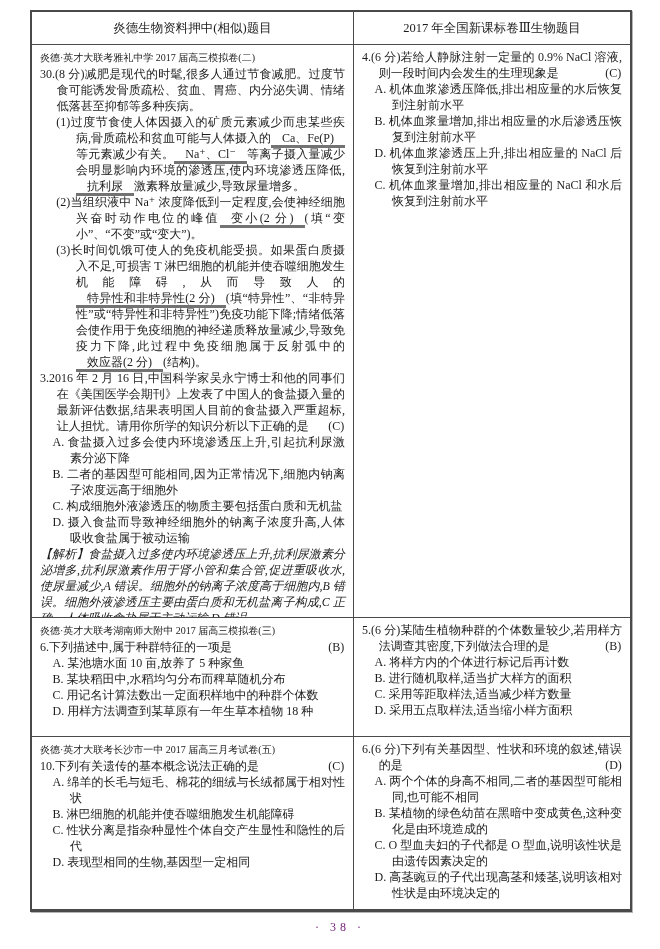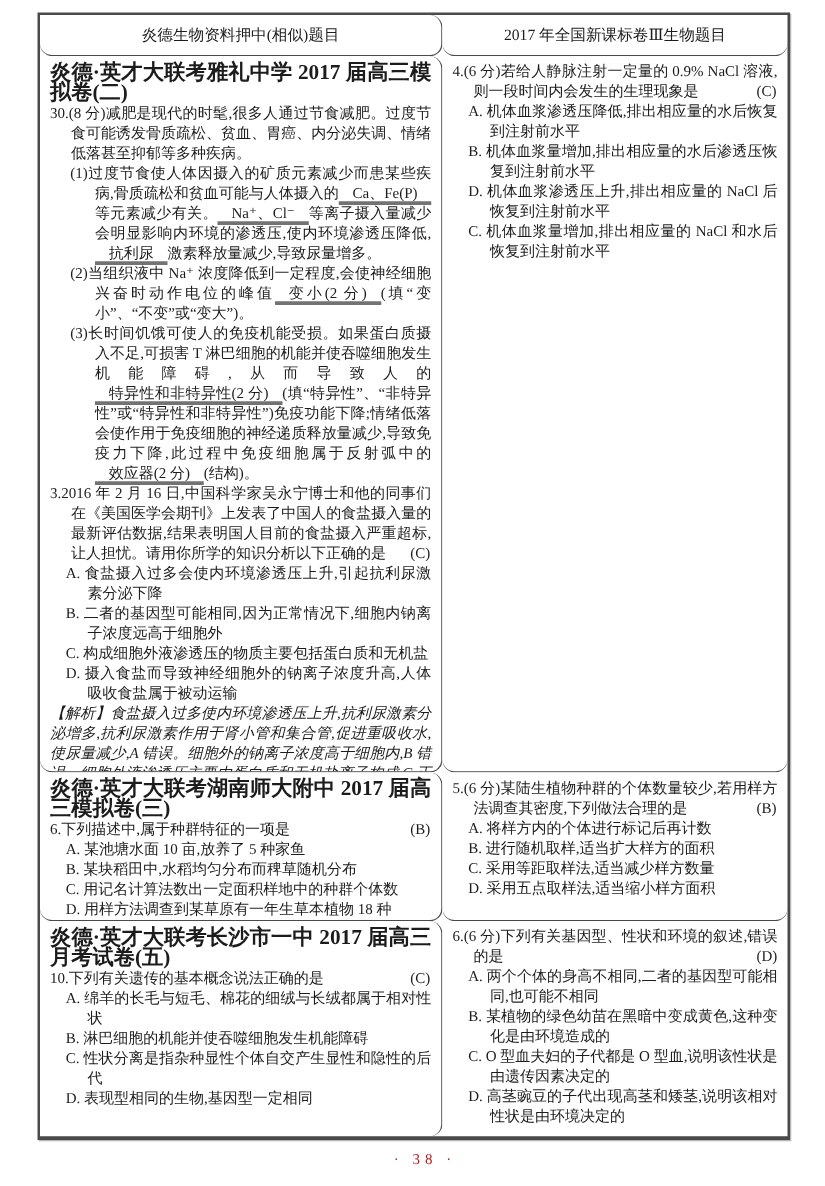--- a/index.html
+++ b/index.html
@@ -21,44 +21,43 @@
     grid-template-rows:33px 573px 119px 1fr;
     background:#fff;
   }
   .cell{
     box-sizing:border-box;
     border-bottom:1px solid #4a4a4a;
     padding:4px 8px 2px 8px;
     overflow:hidden;
     font-size:12px;line-height:16px;
     text-align:justify;
-    border-radius:10px;
   }
   .cell.lft{border-right:1px solid #4a4a4a;}
   .cell.lastrow{border-bottom:none;}
   .hd{
     display:flex;align-items:center;justify-content:center;
     text-align:center;font-size:12.5px;padding:2px 4px;
   }
   p{margin:0;}
-  .h{font-weight:bold;font-size:17px;margin-top:7px;letter-spacing:0;}
+  .h{font-weight:normal;font-size:10px;margin-top:7px;letter-spacing:0;}
   .h.first{margin-top:1px;}
   .q{padding-left:1.4em;text-indent:-1.4em;}
   .sub{margin-left:1.35em;padding-left:1.65em;text-indent:-1.65em;}
   .opt{margin-left:1.05em;padding-left:1.45em;text-indent:-1.45em;}
   .jiexi{font-style:italic;}
   .blank{
     border-bottom:3px solid #737373;
     padding:0 11px;
     white-space:nowrap;
   }
   .ans{float:right;padding-left:4px;}
   .pageno{
     position:absolute;left:0;right:0;top:920px;
-    text-align:center;font-size:12px;color:#b91c1c;
+    text-align:center;font-size:12px;color:#701a75;
     letter-spacing:4px;
     padding-left:20px;
   }
 </style>
 </head>
 <body>
 
 <div class="sheet">
 
   <div class="cell lft hd">炎德生物资料押中(相似)题目</div>

